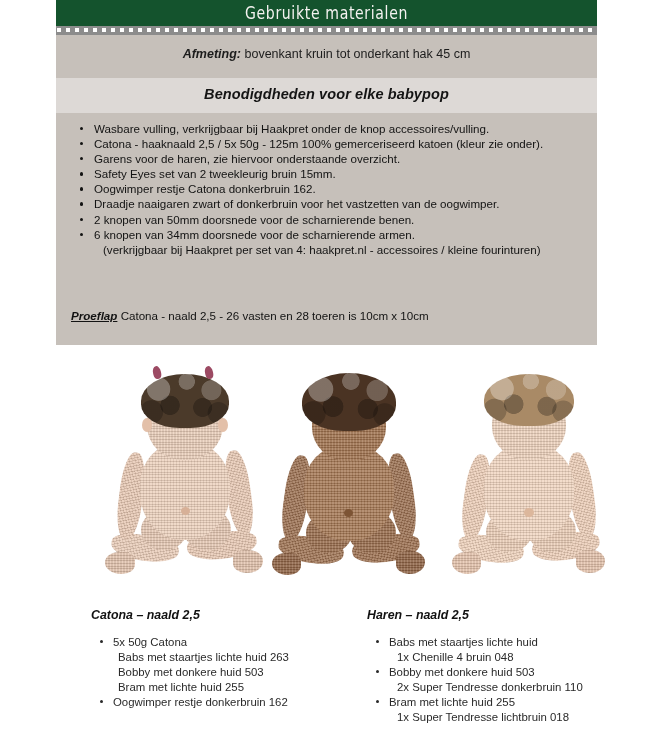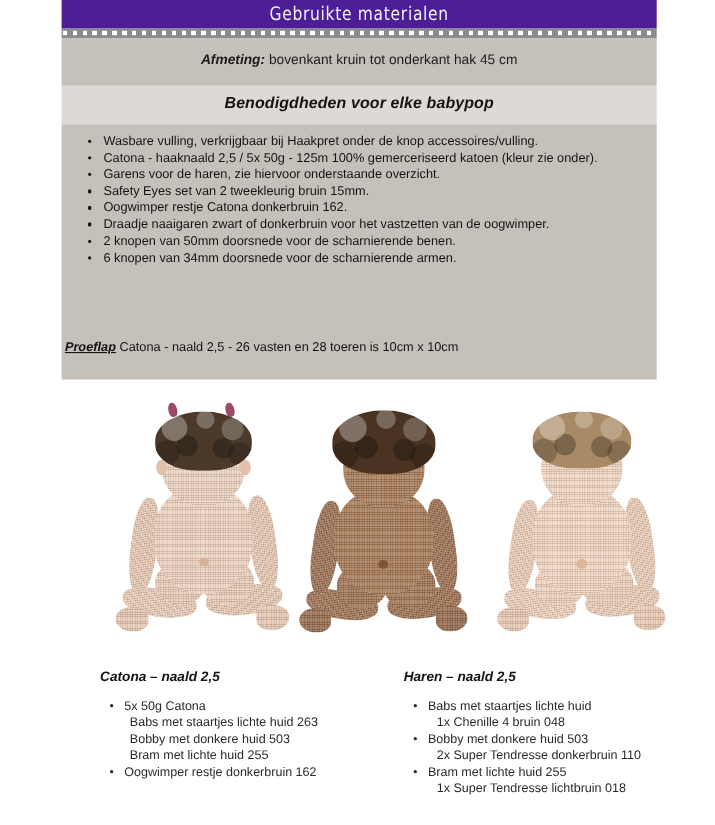--- a/index.html
+++ b/index.html
@@ -19,21 +19,21 @@
   
   .panel {
     position: absolute;
     left: 56px;
     width: 541px;
   }
 
   #title-band {
     top: 0;
     height: 26px;
-    background: #4c1d95;
+    background: #14532d;
   }
   #title-text {
     position: absolute;
     top: 1px;
     left: 0;
     width: 100%;
     text-align: center;
     font-family: "DejaVu Sans Condensed", "Liberation Sans Narrow", "Liberation Sans", sans-serif;
     font-size: 17px;
     letter-spacing: 0.7px;
@@ -134,21 +134,21 @@
     background: #131313;
   }
   .sub-row {
     padding-left: 28px;
     margin-bottom: 0.5px;
   }
 
   #proeflap-row {
     position: absolute;
     top: 309px;
-    left: 59px;
+    left: 71px;
     font-size: 11.6px;
     color: #131313;
   }
   #proeflap-label {
     font-weight: bold;
     font-style: italic;
     text-decoration: underline;
   }
 
   
@@ -274,20 +274,21 @@
 
 <div id="materials-list">
     <div class="bullet-row"><span class="dot"></span><span>Wasbare vulling, verkrijgbaar bij Haakpret onder de knop accessoires/vulling.</span></div>
     <div class="bullet-row"><span class="dot"></span><span>Catona - haaknaald 2,5 / 5x 50g - 125m 100% gemerceriseerd katoen (kleur zie onder).</span></div>
     <div class="bullet-row"><span class="dot"></span><span>Garens voor de haren, zie hiervoor onderstaande overzicht.</span></div>
     <div class="bullet-row"><span class="dot"></span><span>Safety Eyes set van 2 tweekleurig bruin 15mm.</span></div>
     <div class="bullet-row"><span class="dot"></span><span>Oogwimper restje Catona donkerbruin 162.</span></div>
     <div class="bullet-row"><span class="dot"></span><span>Draadje naaigaren zwart of donkerbruin voor het vastzetten van de oogwimper.</span></div>
     <div class="bullet-row"><span class="dot"></span><span>2 knopen van 50mm doorsnede voor de scharnierende benen.</span></div>
     <div class="bullet-row"><span class="dot"></span><span>6 knopen van 34mm doorsnede voor de scharnierende armen.</span></div>
+    <div class="sub-row">(verkrijgbaar bij Haakpret per set van 4: haakpret.nl - accessoires / kleine fourinturen)</div>
   </div>
 
 <div id="proeflap-row">
   <span id="proeflap-label">Proeflap</span>
   <span>Catona - naald 2,5  -  26 vasten en 28 toeren is 10cm x 10cm</span>
 </div>
 
 <div id="photo-strip">
 
   <div class="doll" style="left:105px; width:160px; height:245px;">

